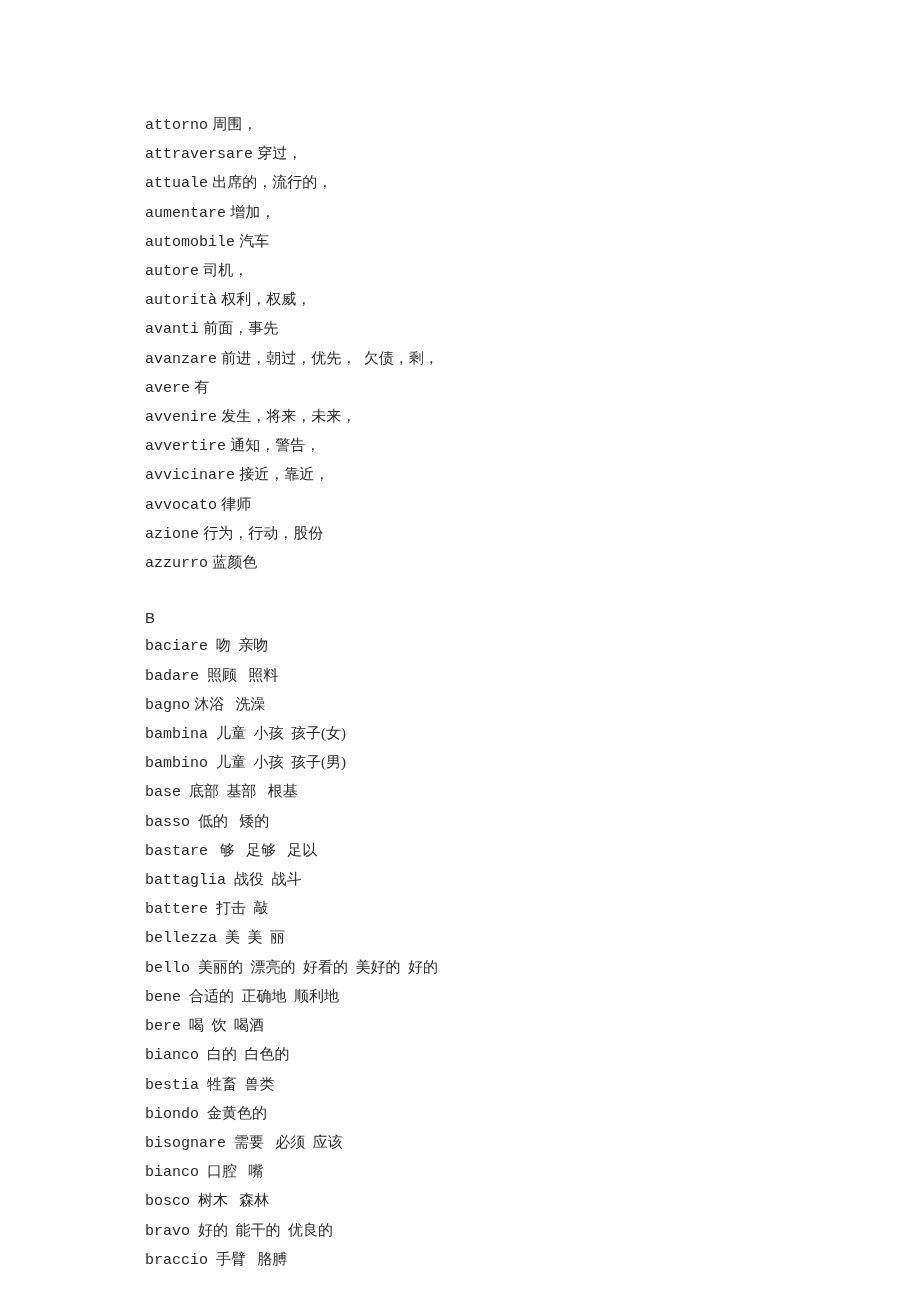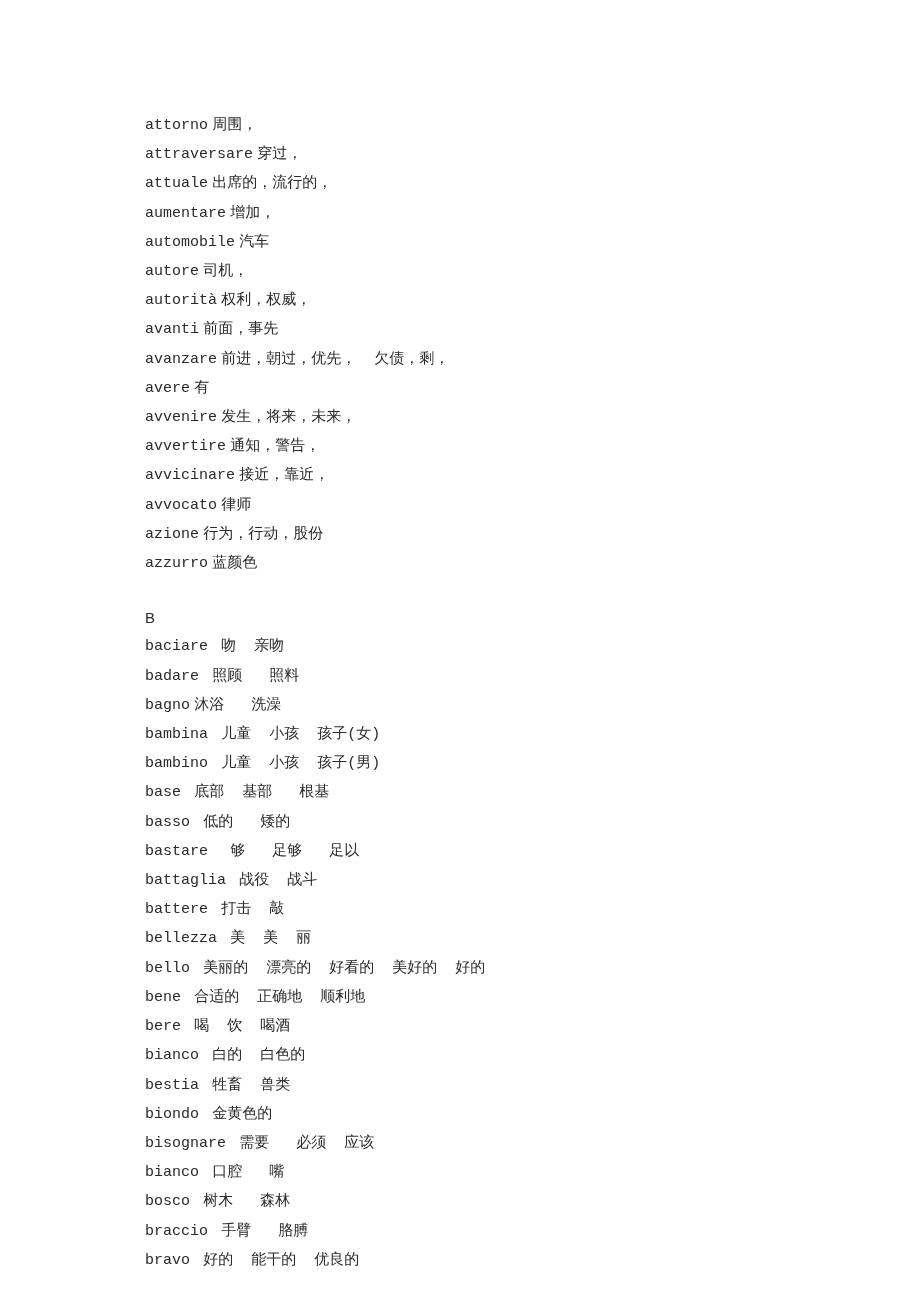--- a/index.html
+++ b/index.html
@@ -19,21 +19,21 @@
     color: #2a2a2a;
     white-space: pre;
   }
   .section-break {
     height: 27px;
   }
   .term {
     font-family: Liberation Mono, monospace;
   }
   .def {
-    font-family: Liberation Mono, monospace;
+    font-family: Liberation Serif, serif;
   }
 </style>
 </head>
 <body>
 
 <div class="page" id="page-root">
     <div class="line"><span class="term">attorno</span> <span class="def">周围，</span></div>
     <div class="line"><span class="term">attraversare</span> <span class="def">穿过，</span></div>
     <div class="line"><span class="term">attuale</span> <span class="def">出席的，流行的，</span></div>
     <div class="line"><span class="term">aumentare</span> <span class="def">增加，</span></div>
@@ -64,15 +64,15 @@
     <div class="line"><span class="term">bellezza</span> <span class="def"> 美  美  丽</span></div>
     <div class="line"><span class="term">bello</span> <span class="def"> 美丽的  漂亮的  好看的  美好的  好的</span></div>
     <div class="line"><span class="term">bene</span> <span class="def"> 合适的  正确地  顺利地</span></div>
     <div class="line"><span class="term">bere</span> <span class="def"> 喝  饮  喝酒</span></div>
     <div class="line"><span class="term">bianco</span> <span class="def"> 白的  白色的</span></div>
     <div class="line"><span class="term">bestia</span> <span class="def"> 牲畜  兽类</span></div>
     <div class="line"><span class="term">biondo</span> <span class="def"> 金黄色的</span></div>
     <div class="line"><span class="term">bisognare</span> <span class="def"> 需要   必须  应该</span></div>
     <div class="line"><span class="term">bianco</span> <span class="def"> 口腔   嘴</span></div>
     <div class="line"><span class="term">bosco</span> <span class="def"> 树木   森林</span></div>
+    <div class="line"><span class="term">bravo</span> <span class="def"> 好的  能干的  优良的</span></div>
     <div class="line"><span class="term">braccio</span> <span class="def"> 手臂   胳膊</span></div>
-    <div class="line"><span class="term">bravo</span> <span class="def"> 好的  能干的  优良的</span></div>
   </div>
 
 </body></html>

